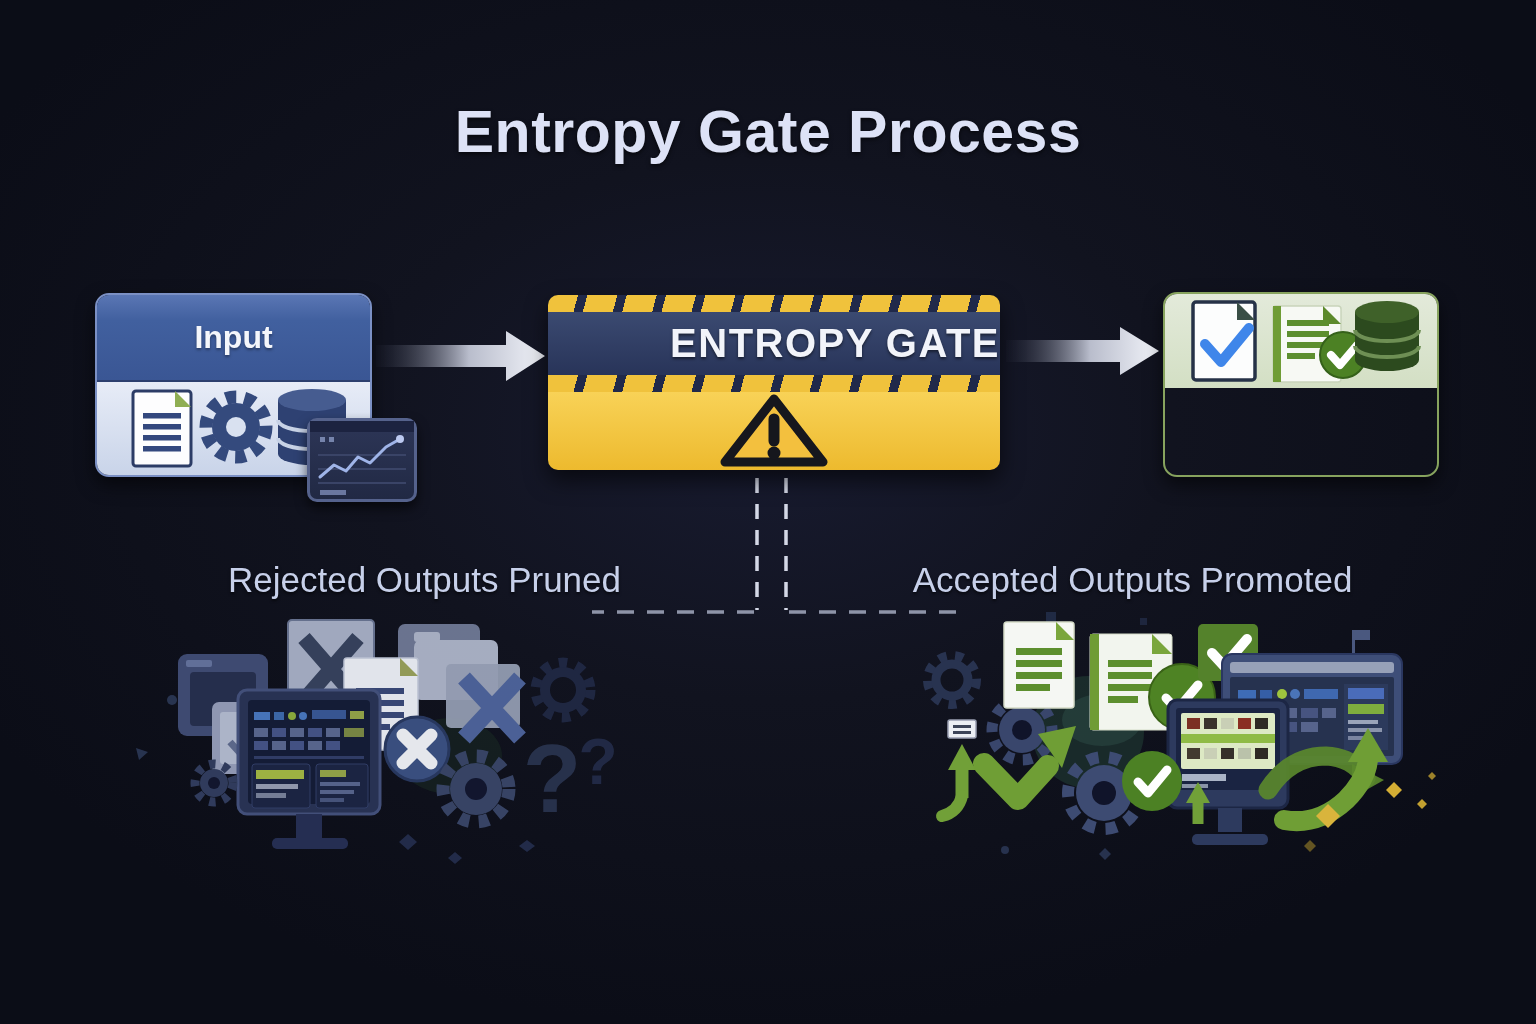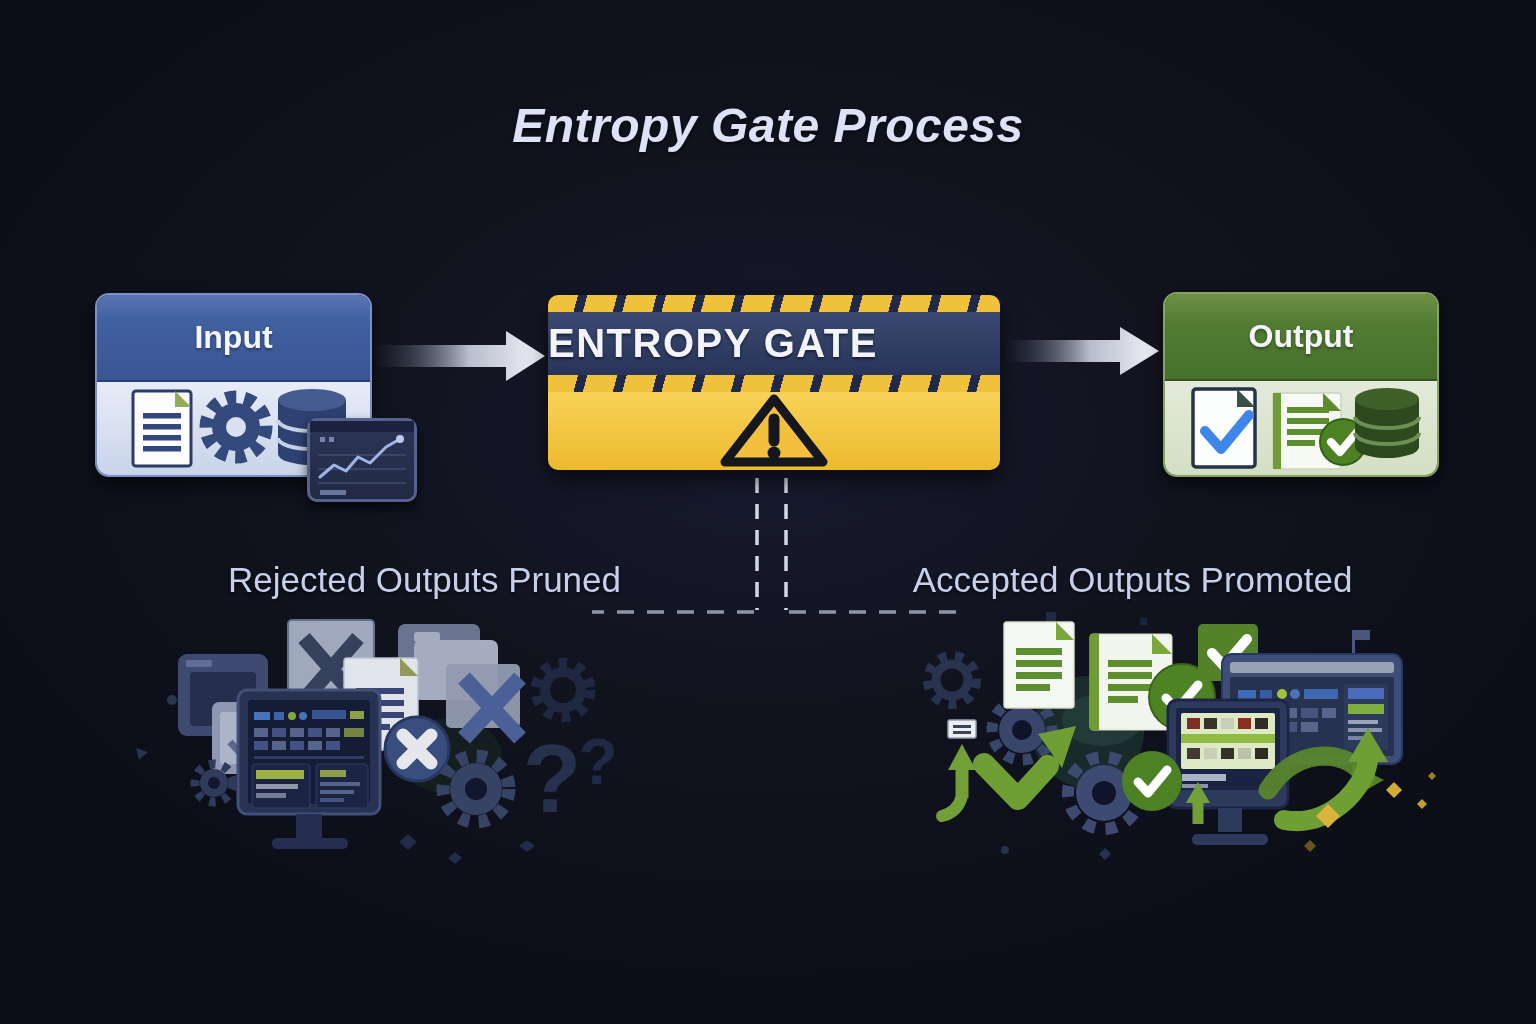--- a/index.html
+++ b/index.html
@@ -3,43 +3,43 @@
 <meta charset="utf-8">
 <style>
   html,body{margin:0;padding:0;background:#06070d;}
   .canvas{
     position:relative;width:1536px;height:1024px;overflow:hidden;
     background:radial-gradient(ellipse 900px 600px at 50% 42%, #181b30 0%, #11131f 45%, #0b0d17 100%);
     font-family:"Liberation Sans", sans-serif;
   }
   .page-title{
     position:absolute;left:0;top:98px;width:100%;margin:0;
-    text-align:center;font-size:48px;font-weight:bold;color:#dde2f6;
-    letter-spacing:.5px;text-shadow:0 2px 4px rgba(0,0,0,.6);font-style:italic;
+    text-align:center;font-size:59px;font-weight:bold;color:#dde2f6;
+    letter-spacing:.5px;text-shadow:0 2px 4px rgba(0,0,0,.6);
   }
   .underlay{position:absolute;left:0;top:0;z-index:1;}
   .node{position:absolute;z-index:2;border-radius:14px;box-shadow:0 8px 18px rgba(0,0,0,.55);overflow:hidden;}
   .node-header{display:flex;align-items:center;justify-content:center;height:85px;
     font-size:32px;font-weight:bold;color:#f4f6fb;text-shadow:0 2px 3px rgba(0,0,0,.35);}
   .input-node{left:95px;top:293px;width:273px;height:180px;border:2px solid #7b90c4;}
   .input-node .node-header{background:linear-gradient(#5a76b4 0%, #41609f 30%, #3a5694 100%);border-bottom:2px solid #2c3f6e;}
   .input-node .node-body{height:93px;background:linear-gradient(#e7ecf7, #c9d4e9);}
   .output-node{left:1163px;top:292px;width:272px;height:181px;border:2px solid #87a35e;}
   .output-node .node-header{background:linear-gradient(#6d9247 0%, #527b33 35%, #47702c 100%);border-bottom:2px solid #35551f;}
   .output-node .node-body{height:94px;background:linear-gradient(#e3eada, #d3dfc4);}
   .node-body{position:relative;}
   .node-body svg{display:block;}
   .gate-node{
     position:absolute;left:548px;top:295px;width:452px;height:175px;z-index:2;
     border-radius:10px;overflow:hidden;box-shadow:0 10px 22px rgba(0,0,0,.6);
     display:flex;flex-direction:column;
   }
   .hazard{height:20px;background:repeating-linear-gradient(105deg, #f0c23c 0 29px, #20294a 29px 38px);}
   .gate-title{
-    flex:0 0 63px;display:flex;align-items:center;justify-content:flex-start;
+    flex:0 0 63px;display:flex;align-items:center;justify-content:flex-end;
     background:linear-gradient(#3b4a71, #283459);
     font-size:40px;font-weight:bold;color:#f2f4fa;letter-spacing:1.5px;
     text-shadow:0 2px 3px rgba(0,0,0,.5);
   }
   .gate-body{flex:1;background:linear-gradient(#f8d257, #edba2e);display:flex;align-items:center;justify-content:center;}
   .chart-widget{
     position:absolute;left:307px;top:418px;width:110px;height:84px;z-index:3;
     background:linear-gradient(#2d3657, #212944);border:3px solid #55628c;border-radius:10px;
     box-shadow:0 6px 12px rgba(0,0,0,.6);box-sizing:border-box;
   }
@@ -371,23 +371,20 @@
     <div class="gate-body">
       <svg width="112" height="78" viewBox="0 0 112 78">
         <polygon points="56,7 105,70 7,70" fill="#f3c03e" stroke="#16171d" stroke-width="9" stroke-linejoin="round"></polygon>
         <line x1="56" y1="27" x2="56" y2="49" stroke="#16171d" stroke-width="11" stroke-linecap="round"></line>
         <circle cx="56" cy="61" r="6.5" fill="#16171d"></circle>
       </svg>
     </div>
   </div>
 
   <div class="node output-node">
-    <div class="node-header">
-      <span>Output</span>
-    </div>
     <div class="node-body">
       <svg width="272" height="94" viewBox="0 0 272 94">
         <g>
           <rect x="28" y="8" width="62" height="78" rx="3" fill="#fcfdfd" stroke="#263247" stroke-width="3.5"></rect>
           <polygon points="72,8 90,26 72,26" fill="#3a4f46"></polygon>
           <path d="M40,50 l16,18 l28,-34" stroke="#3f86ea" stroke-width="10" fill="none" stroke-linecap="round" stroke-linejoin="round"></path>
         </g>
         <g>
           <rect x="108" y="12" width="68" height="76" rx="3" fill="#f7f9f4" stroke="#c9d4bb" stroke-width="1.5"></rect>
           <rect x="108" y="12" width="8" height="76" fill="#6f9c35"></rect>

